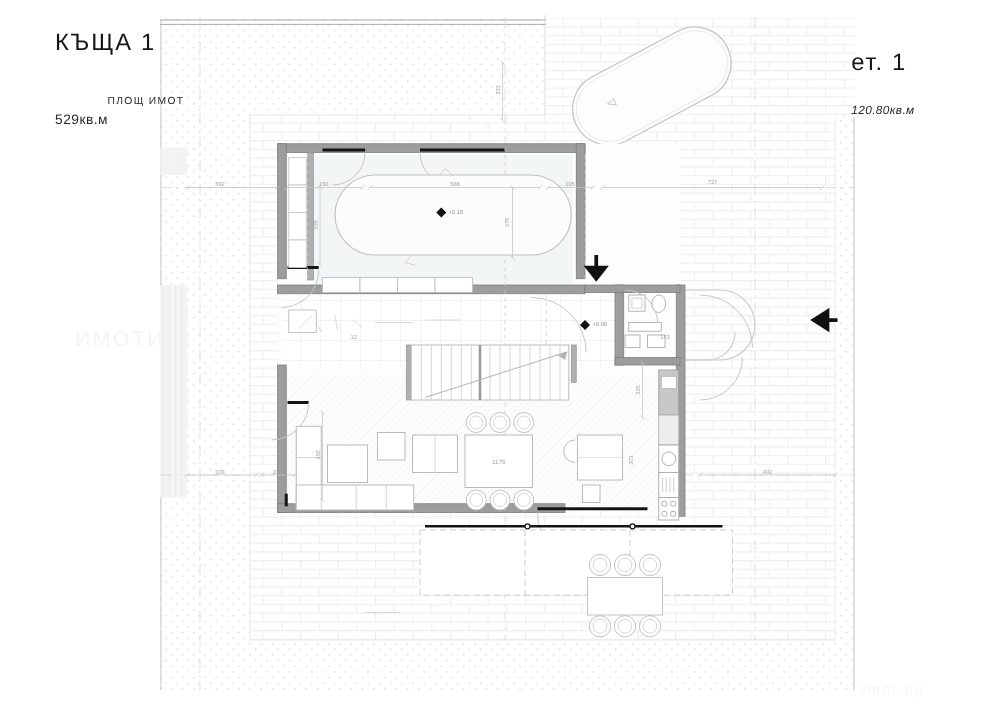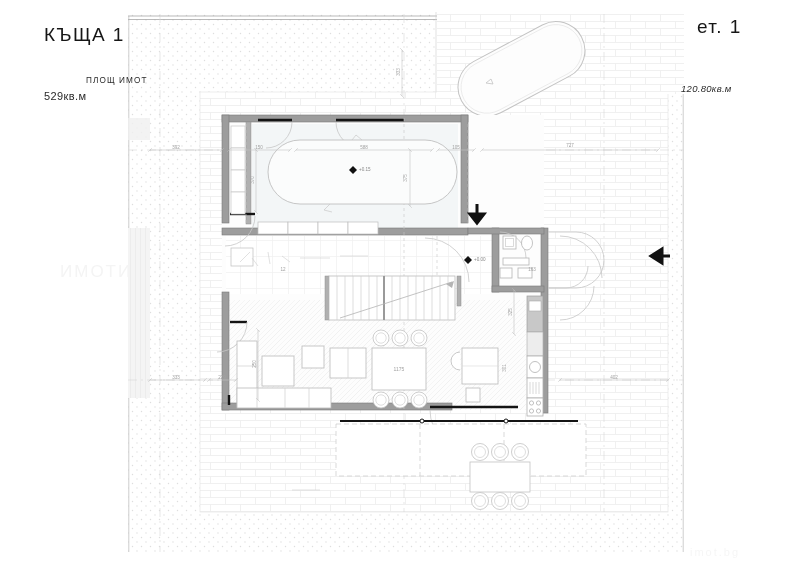--- a/index.html
+++ b/index.html
@@ -21,21 +21,21 @@
   
   .title-main {
     position: absolute;
     font-size: 19px;
     letter-spacing: 1.4px;
     color: #161616;
     font-weight: 400;
     white-space: nowrap;
   }
   #title-house  { left: 44px;  top: 24px; }
-  #title-floor  { left: 681px; top: 16px; margin-left: 16px; }
+  #title-floor  { left: 681px; top: 40px; }
 
   .title-sub {
     position: absolute;
     font-size: 9.5px;
     letter-spacing: 0.9px;
     color: #2a2a2a;
     white-space: nowrap;
   }
   #label-plot-caption { left: 44px; top: 76px; font-size: 8.2px; letter-spacing: 1.1px; padding-left: 42px; }
   #label-plot-area    { left: 44px; top: 90px; font-size: 11px; letter-spacing: 0.4px; text-align: center;}

